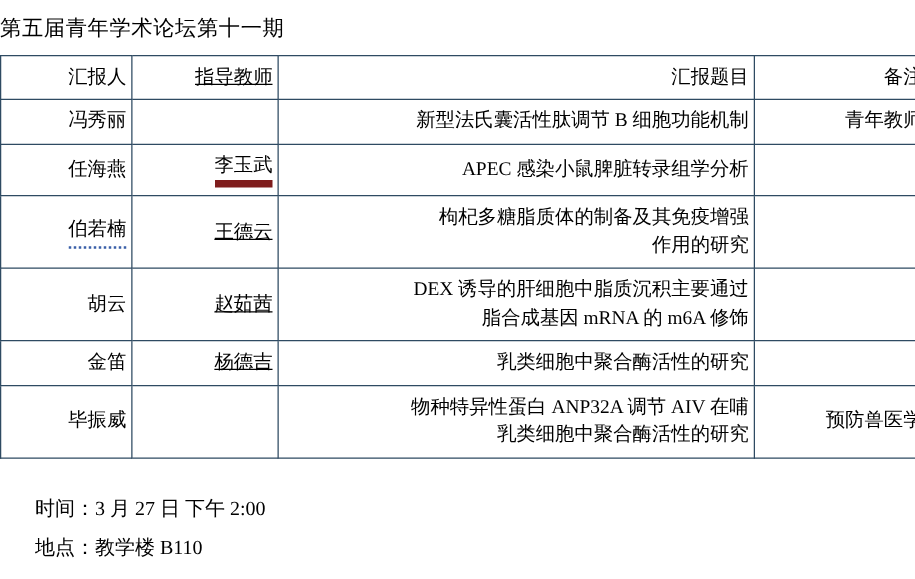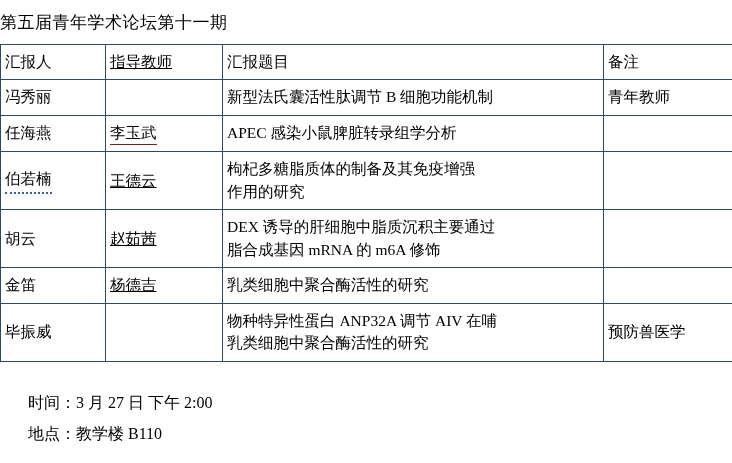--- a/index.html
+++ b/index.html
@@ -30,31 +30,31 @@
   }
   table.agenda {
     border-collapse: collapse;
     margin: 0 auto;
     width: 706px;
     table-layout: fixed;
   }
   table.agenda td {
     border: 1px solid #2e4a62;
     padding: 6px 4px;
-    text-align: left;
+    text-align: right;
     vertical-align: middle;
     font-size: 15.5px;
     line-height: 1.45;
   }
   td.c0 { width: 96px; }
   td.c1 { width: 108px; text-decoration: underline; }
   td.c2 { width: 372px; }
   td.c3 { width: 130px; }
   .cell-underline {
-    border-bottom: 1px solid #7f1d1d;
+    border-bottom: 6px solid #7f1d1d;
     display: inline-block;
     padding-bottom: 0px;
   }
   .cell-wavy {
     display: inline-block;
     padding-bottom: 1px;
     border-bottom: 2px dotted #3a5fa8;
     font-family: Liberation Serif, serif;
   }
   .footer-lines {

